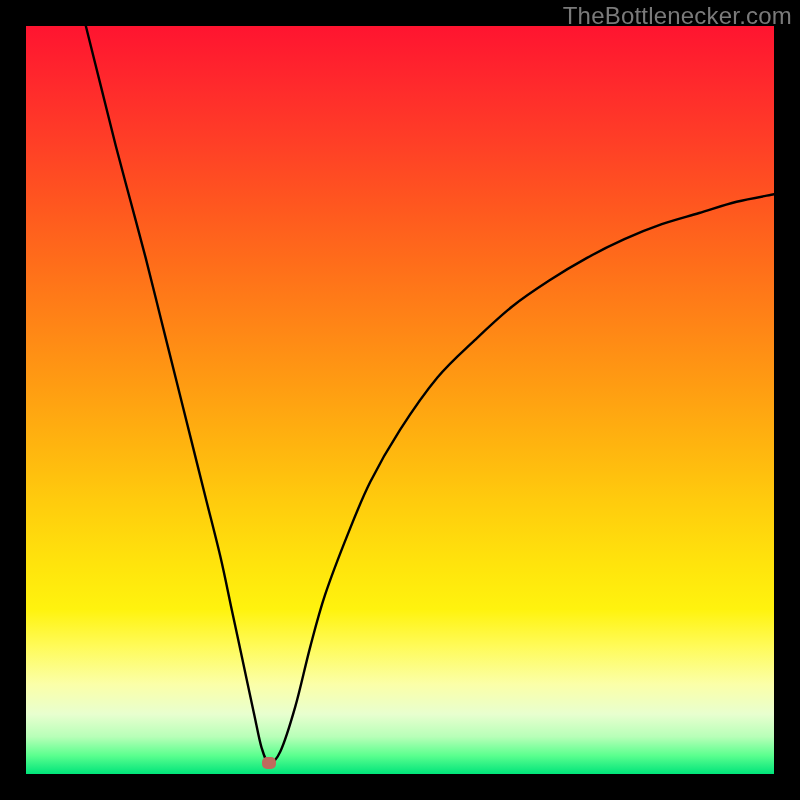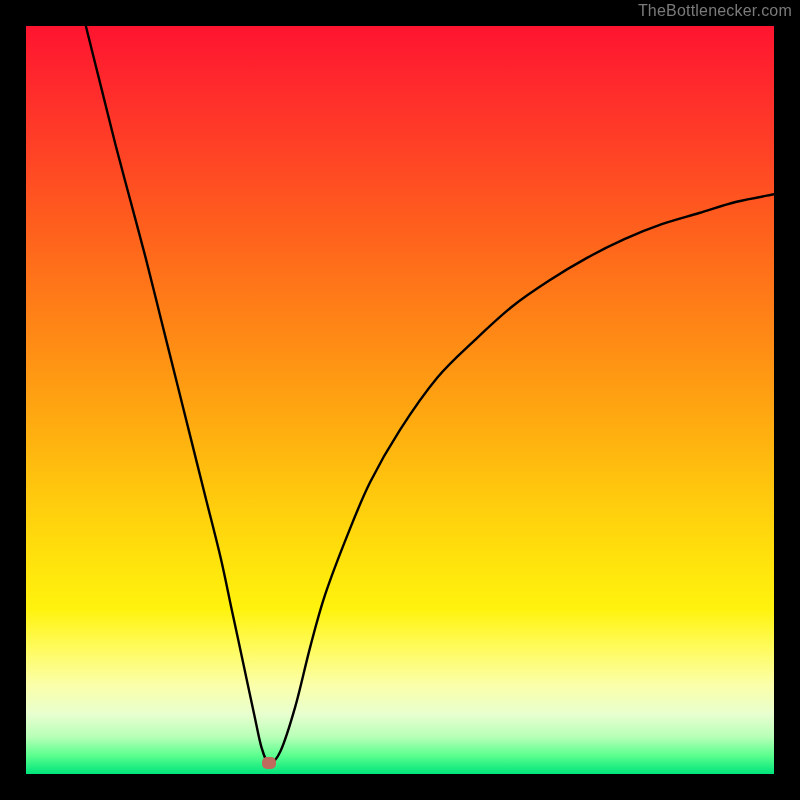--- a/index.html
+++ b/index.html
@@ -15,21 +15,21 @@
     position: relative;
     width: 800px;
     height: 800px;
     background: #000;
   }
   .attribution {
     position: absolute;
     top: 2px;
     right: 8px;
     color: #7a7a7a;
-    font-size: 16px;
+    font-size: 24px;
     font-weight: 500;
     letter-spacing: 0.2px;
     text-align: center;
   }
   .plot {
     position: absolute;
     left: 26px;
     top: 26px;
     width: 748px;
     height: 748px;

